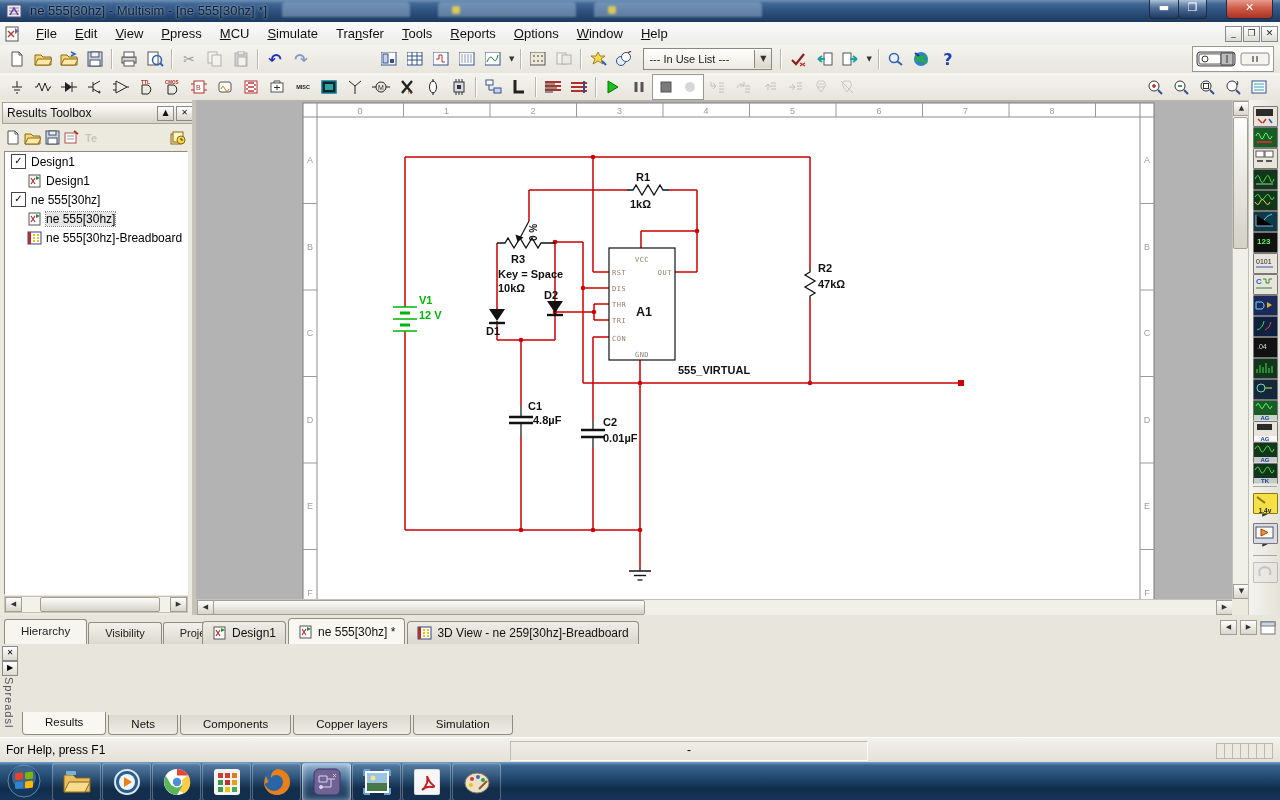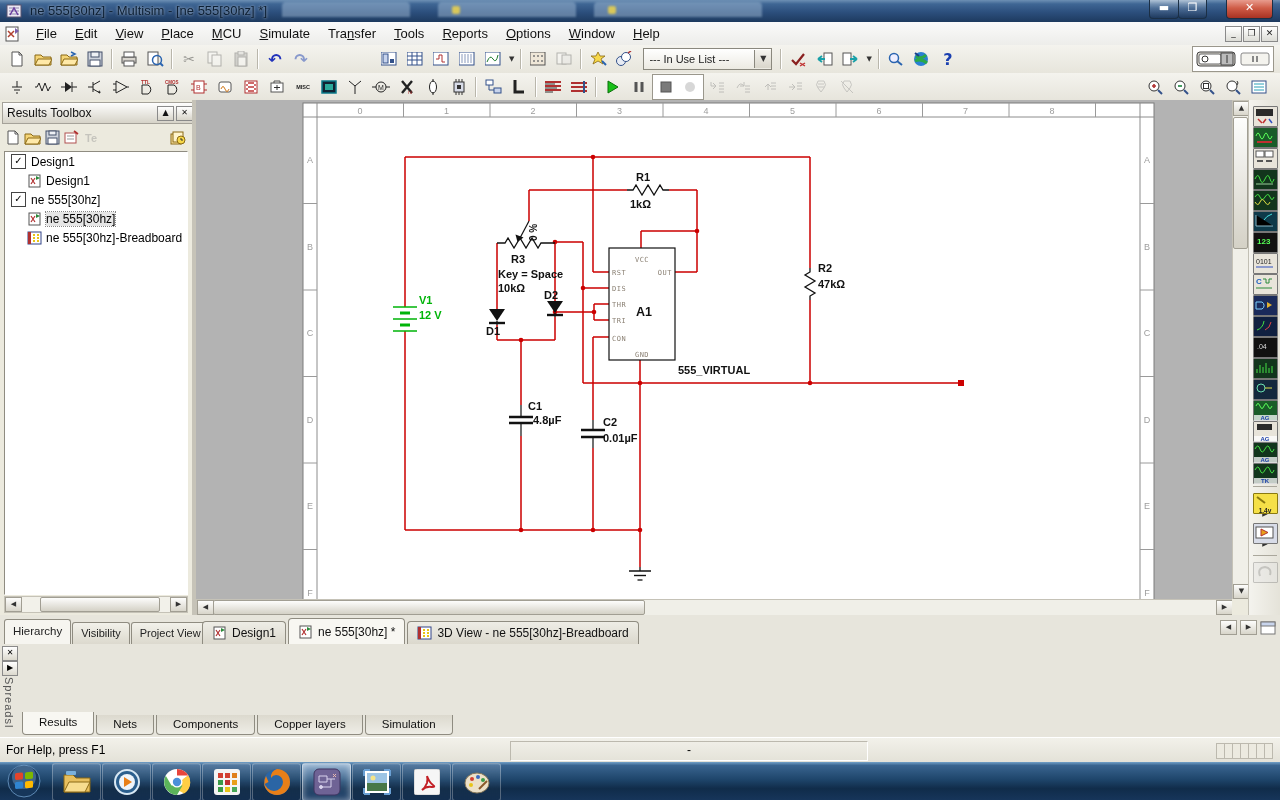--- a/index.html
+++ b/index.html
@@ -71,36 +71,36 @@
     border-left:1px solid #c2bfb4;display:flex;flex-direction:column;align-items:center;padding-top:6px;}
   .inst{width:23px;height:19px;border:1px solid #777;border-radius:1px;position:relative;flex:none;}
   .inst svg{position:absolute;left:0;top:0;}
   .inst-badge{position:absolute;left:0;bottom:-1px;width:100%;text-align:center;font-size:6px;
     font-weight:bold;color:#1b3faa;background:rgba(255,255,255,.75);line-height:6px;}
   .inst-sep{width:24px;height:1px;background:#aaa79c;margin:2px 0 6px;}
   .mini-arrow{font-size:7px;color:#333;line-height:7px;margin:-3px 0 5px;font-family:"DejaVu Sans",sans-serif;}
   
   #tabsrow{left:0;top:615px;width:1280px;height:29px;background:#e7e5dc;border-bottom:1px solid #b5b2a7;}
   .dtb-tab{height:21px;border:1px solid #8f8c81;border-bottom:none;border-radius:3px 3px 0 0;
-    background:linear-gradient(#f2f1ea,#dcd9ce);font-size:11px;padding:0 8px;line-height:20px;color:#222;flex:none;}
+    background:linear-gradient(#f2f1ea,#dcd9ce);font-size:11px;padding:0 16px;line-height:20px;color:#222;flex:none;}
   .dtb-tab.active{background:#f6f5f0;height:24px;line-height:23px;font-size:11.5px;}
   .doc-tab{height:22px;border:1px solid #8f8c81;border-bottom:none;border-radius:4px 4px 0 0;
     background:linear-gradient(#eeede6,#dbd8cd);font-size:12px;padding:0 9px;display:flex;align-items:center;gap:5px;color:#111;flex:none;}
   .doc-tab.active{background:#f8f7f2;height:25px;font-weight:normal;}
   
   #sheetview{left:0;top:644px;width:1280px;height:93px;background:#e7e5dc;}
   #sv-strip{left:0;top:0;width:20px;height:93px;background:#e7e5dc;}
   .sv-btn{width:14px;height:13px;border:1px solid #8a8a8a;background:linear-gradient(#fff,#dcd9ce);
     font-size:8px;line-height:12px;text-align:center;font-family:"DejaVu Sans",sans-serif;}
   #sv-vlabel{writing-mode:vertical-rl;font-size:11px;color:#555;letter-spacing:1px;}
   #sv-content{left:20px;top:2px;width:1256px;height:64px;background:#fff;border:1px solid #8f8c81;}
   #sv-msg{left:18px;top:6px;font-size:12px;color:#000;white-space:pre;}
   #sv-tabs{left:22px;top:68px;display:flex;align-items:flex-end;gap:2px;}
   .sv-tab{height:19px;border:1px solid #8f8c81;border-top:none;border-radius:0 0 4px 4px;
-    background:linear-gradient(#dcd9ce,#eeede6);font-size:11.5px;padding:0 16px;line-height:18px;color:#111;}
+    background:linear-gradient(#dcd9ce,#eeede6);font-size:11.5px;padding:0 22px;line-height:18px;color:#111;}
   .sv-tab.active{background:#f8f7f2;height:22px;line-height:20px;}
   
   #statusbar{left:0;top:737px;width:1280px;height:25px;background:linear-gradient(#f2f1ea,#e3e1d7);
     border-top:1px solid #fff;font-size:12px;color:#000;}
   .st-panel{top:3px;height:18px;border:1px solid #bcb9ae;border-bottom-color:#fff;border-right-color:#fff;}
   .st-cell{width:7px;height:14px;border:1px solid #bcb9ae;border-left:none;background:#eceae0;}
   
   #taskbar{left:0;top:762px;width:1280px;height:38px;
     background:linear-gradient(180deg,#72a0c8 0%,#39648f 9%,#1f466c 45%,#102c4a 70%,#16355a 100%);}
   .tk-btn{top:1px;width:47px;height:36px;border-radius:3px;display:flex;align-items:center;justify-content:center;}
@@ -139,21 +139,21 @@
 
   <div id="menubar" class="abs">
     <svg style="margin:0 6px 0 5px;" width="16" height="16">
       <rect x="1" y="1" width="12" height="14" fill="#fff" stroke="#555"></rect>
       <path d="M3,5 l6,6 M9,5 l-6,6" stroke="#b04030" stroke-width="1.5"></path>
       <path d="M10,2 l4,3 -4,3" fill="#7a5ea8"></path>
     </svg>
     <div class="menu-item"><span></span><u>F</u><span>ile</span></div>
     <div class="menu-item"><span></span><u>E</u><span>dit</span></div>
     <div class="menu-item"><span></span><u>V</u><span>iew</span></div>
-    <div class="menu-item"><span></span><u>P</u><span>lace</span></div>
+    <div class="menu-item"><span></span><u>P</u><span>press</span></div>
     <div class="menu-item"><span></span><u>M</u><span>CU</span></div>
     <div class="menu-item"><span></span><u>S</u><span>imulate</span></div>
     <div class="menu-item"><span>Tra</span><u>n</u><span>sfer</span></div>
     <div class="menu-item"><span></span><u>T</u><span>ools</span></div>
     <div class="menu-item"><span></span><u>R</u><span>eports</span></div>
     <div class="menu-item"><span></span><u>O</u><span>ptions</span></div>
     <div class="menu-item"><span></span><u>W</u><span>indow</span></div>
     <div class="menu-item"><span></span><u>H</u><span>elp</span></div>
     <div class="mdi-btns">
       <div class="mdi-btn">_</div>
@@ -987,21 +987,21 @@
             <rect x="1" y="1" width="3" height="12" fill="#b03030"></rect>
             <g fill="#e8c418">
               <rect x="6" y="3" width="2" height="2"></rect>
               <rect x="10" y="3" width="2" height="2"></rect>
               <rect x="6" y="6" width="2" height="2"></rect>
               <rect x="10" y="6" width="2" height="2"></rect>
               <rect x="6" y="9" width="2" height="2"></rect>
               <rect x="10" y="9" width="2" height="2"></rect>
             </g>
           </svg>
-        <span>3D View - ne 555[30hz]-Breadboard</span>
+        <span>3D View - ne 259[30hz]-Breadboard</span>
       </div>
     </div>
     <div style="position:absolute;right:4px;top:5px;display:flex;gap:3px;align-items:center;">
       <span class="scr-arrow">◀</span>
       <span class="scr-arrow">▶</span>
       <svg width="16" height="14">
           <rect x="1" y="1" width="14" height="12" fill="#fff" stroke="#777"></rect>
           <rect x="1" y="1" width="14" height="4" fill="#c8d4ec" stroke="#777"></rect>
         </svg>
     </div>

